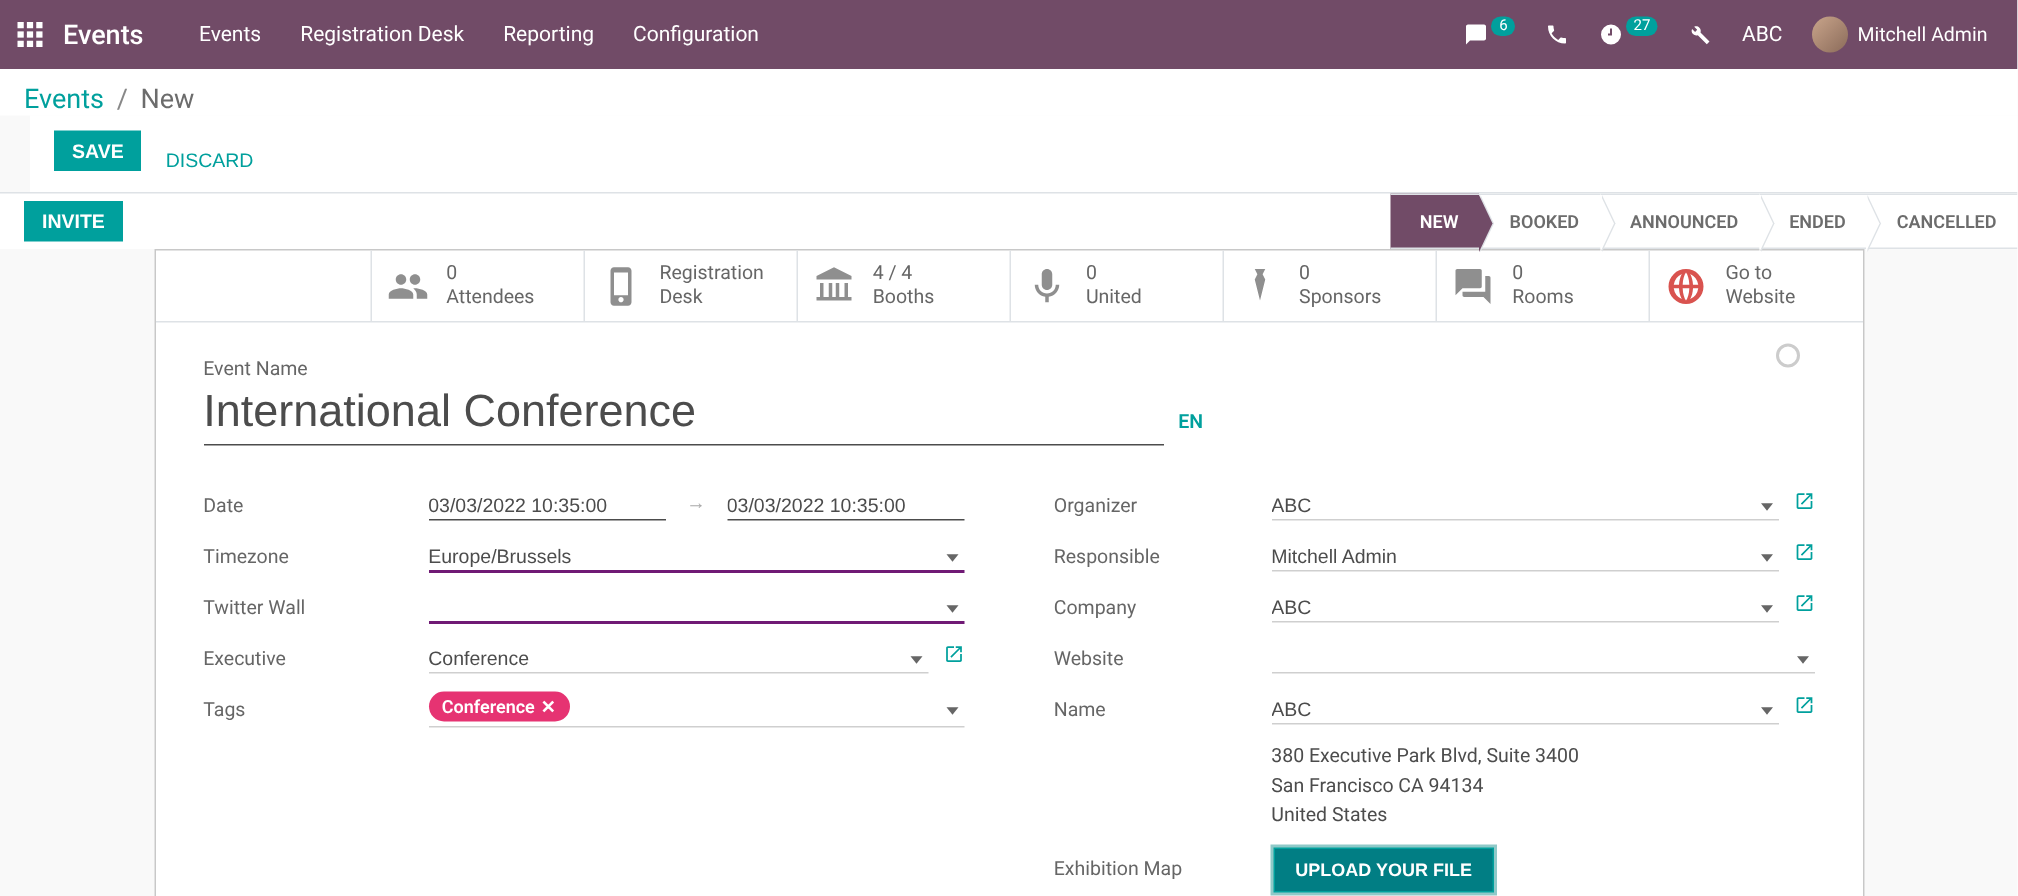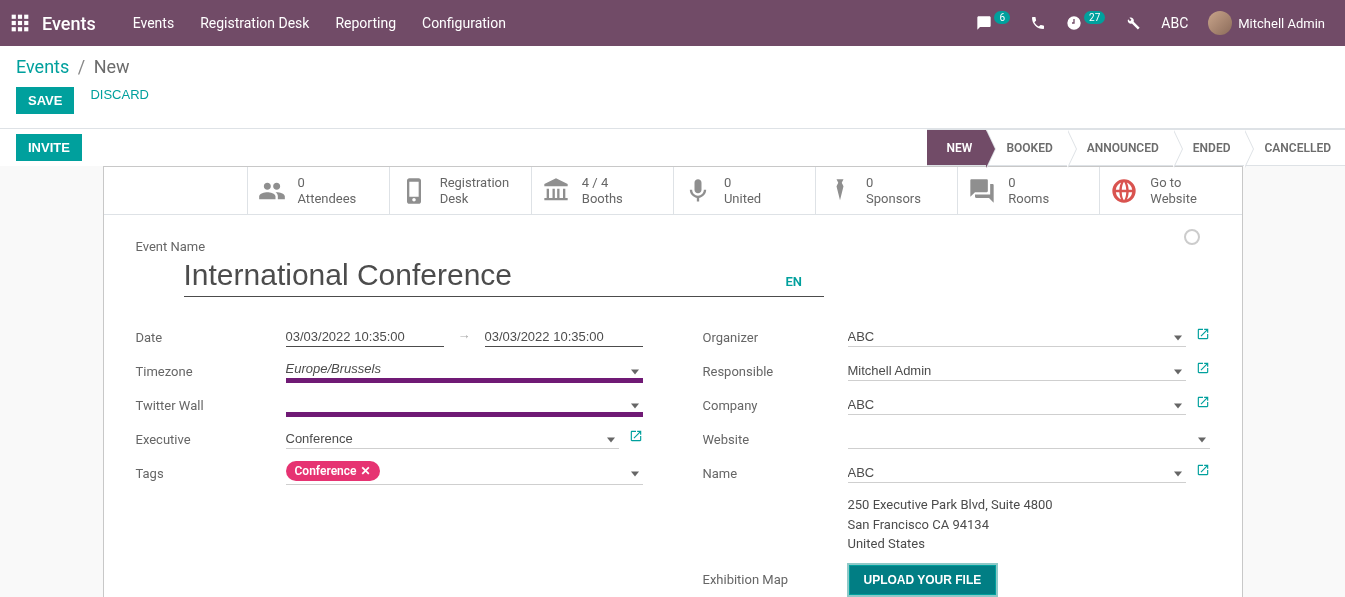--- a/index.html
+++ b/index.html
@@ -11,21 +11,21 @@
 .topbar .spacer { flex: 1; }
 .topbar .tb-item { display: flex; align-items: center; margin: 0 10px; cursor: pointer; }
 .topbar .badge { background: #00a09d; color: #fff; font-size: 10px; padding: 1px 5px; border-radius: 8px; margin-left: 2px; position: relative; top: -6px; }
 .topbar .avatar { width: 24px; height: 24px; border-radius: 50%; background: linear-gradient(135deg,#c9a58b,#8b6b5a); margin-right: 6px; }
 .topbar svg { width: 16px; height: 16px; fill: #fff; }
 .crumb-row { background: #fff; padding: 10px 16px 0; }
 .crumb { font-size: 18px; }
 .crumb .link { color: #00a09d; cursor: pointer; }
 .crumb .sep { color: #888; margin: 0 4px; }
 .crumb .cur { color: #6c6c6c; }
-.btn-row { background: #fff; padding: 10px 16px 14px; display: flex; gap: 16px; align-items: flex-start; }
+.btn-row { background: #fff; padding: 10px 16px 14px; display: flex; gap: 16px; align-items: flex-end; margin-left: 20px; }
 .btn-primary { background: #00a09d; color: #fff; border: none; padding: 6px 12px; font-weight: 600; font-size: 13px; cursor: pointer; }
 .btn-link { color: #00a09d; background: none; border: none; font-weight: 400; font-size: 13px; cursor: pointer; }
 .stage-row { background: #fff; border-top: 1px solid #dee2e6; display: flex; align-items: center; padding: 0; height: 38px; }
 .stage-row .invite { margin-left: 16px; }
 .stage-row .spacer { flex: 1; }
 .stages { display: flex; height: 100%; }
 .stage { position: relative; display: flex; align-items: center; padding: 0 14px 0 20px; color: #6c6c6c; font-size: 12px; font-weight: 600; border-top: 1px solid #dee2e6; border-bottom: 1px solid #dee2e6; cursor: pointer; background: #fff; }
 .stage::after { content: ""; position: absolute; right: -9px; top: 0; width: 0; height: 0; border-top: 19px solid transparent; border-bottom: 19px solid transparent; border-left: 9px solid #fff; z-index: 2; }
 .stage::before { content: ""; position: absolute; right: -10px; top: 0; width: 0; height: 0; border-top: 19px solid transparent; border-bottom: 19px solid transparent; border-left: 9px solid #dee2e6; z-index: 1; }
 .stage.active { background: #714b67; color: #fff; }
@@ -37,36 +37,36 @@
 .stat-btn { flex: 1; border-right: 1px solid #dee2e6; display: flex; align-items: center; padding: 8px 10px; gap: 12px; cursor: pointer; }
 .stat-btn:first-child { border-left: none; }
 .stat-btn:last-child { border-right: none; }
 .stat-btn svg { width: 28px; height: 28px; fill: #8f8f8f; flex-shrink: 0; }
 .stat-txt { display: flex; flex-direction: column; line-height: 1.2; color: #666; font-size: 13px; }
 .stat-txt .num { font-weight: 400; }
 .form-body { padding: 24px 32px; }
 .title-row { display: flex; align-items: flex-end; gap: 20px; }
 .name-block { flex: 0 0 640px; }
 .name-label { font-size: 13px; color: #666; margin-bottom: 2px; }
-.name-input { width: 100%; font-size: 30px; border: none; border-bottom: 1px solid #4c4c4c; padding: 2px 0 4px; outline: none; color: #4c4c4c; margin-left: 48px; }
+.name-input { width: 100%; font-size: 30px; border: none; border-bottom: 1px solid #4c4c4c; padding: 2px 0 4px; outline: none; color: #4c4c4c; }
 .lang-btn { color: #00a09d; font-weight: 600; cursor: pointer; margin-bottom: 8px; margin-left: -10px; }
 .indicator { width: 16px; height: 16px; border-radius: 50%; border: 2px solid #ccc; margin-left: auto; margin-right: 10px; align-self: flex-start; margin-top: -10px; cursor: pointer; }
 .cols { display: flex; gap: 60px; margin-top: 28px; }
 .col { flex: 1; }
 .field-row { display: flex; align-items: center; margin-bottom: 10px; min-height: 24px; }
 .field-label { width: 150px; color: #666; font-size: 13px; flex-shrink: 0; }
 .col2 .field-label { width: 145px; }
 .field-val { flex: 1; display: flex; gap: 6px; }
 .inp { border: none; border-bottom: 1px solid #cfcfcf; padding: 2px 0; width: 100%; outline: none; font-size: 13px; color: #4c4c4c; }
 .date-inp { flex: 1; }
 .arrow { color: #aaa; margin: 0 8px; }
 .sel { position: relative; flex: 1; }
 .sel::after { content: ""; position: absolute; right: 4px; top: 50%; transform: translateY(-30%); border-left: 4px solid transparent; border-right: 4px solid transparent; border-top: 5px solid #666; pointer-events: none; }
 .sel.bold { }
-.sel.bold .inp { border-bottom: 5px solid #701a75; font-style: italic; }
+.sel.bold .inp { border-bottom: 2px solid #701a75; }
 .ext-link { width: 14px; height: 14px; fill: #00a09d; cursor: pointer; flex-shrink: 0; margin-left: 4px; }
 .tag { background: #e63372; color: #fff; padding: 3px 9px; border-radius: 10px; font-size: 12px; font-weight: 600; display: inline-flex; align-items: center; gap: 4px; }
 .tag-x { cursor: pointer; font-weight: 700; }
 .addr { font-size: 13px; color: #4c4c4c; line-height: 1.5; }
 .upload-btn { background: #017e84; color: #fff; font-weight: 700; font-size: 12px; padding: 7px 14px; border: 2px solid #00a09d; cursor: pointer; outline: 2px solid #8fc9c8; outline-offset: -1px; }
 .modname { font-size: 14px; }
 </style>
 </head>
 <body>
 
@@ -307,21 +307,21 @@
           <div class="field-val">
                 <div class="sel"><input class="inp" value="ABC" style=""></div>
             <svg class="ext-link" viewBox="0 0 24 24">
                   <path d="M14 3v2h3.6l-9.8 9.8 1.4 1.4L19 6.4V10h2V3h-7zM19 19H5V5h7V3H5c-1.1 0-2 .9-2 2v14c0 1.1.9 2 2 2h14c1.1 0 2-.9 2-2v-7h-2v7z"></path>
                 </svg>
               </div>
         </div>
         <div class="field-row" style="align-items:flex-start">
           <div class="field-label"></div>
           <div class="addr">
-            <div>250 Executive Park Blvd, Suite 4800</div>
+            <div>380 Executive Park Blvd, Suite 3400</div>
             <div>San Francisco CA 94134</div>
             <div>United States</div>
           </div>
         </div>
         <div class="field-row">
           <div class="field-label">Exhibition Map</div>
           <div class="field-val">
                 <button class="upload-btn">UPLOAD YOUR FILE</button>
               </div>
         </div>

